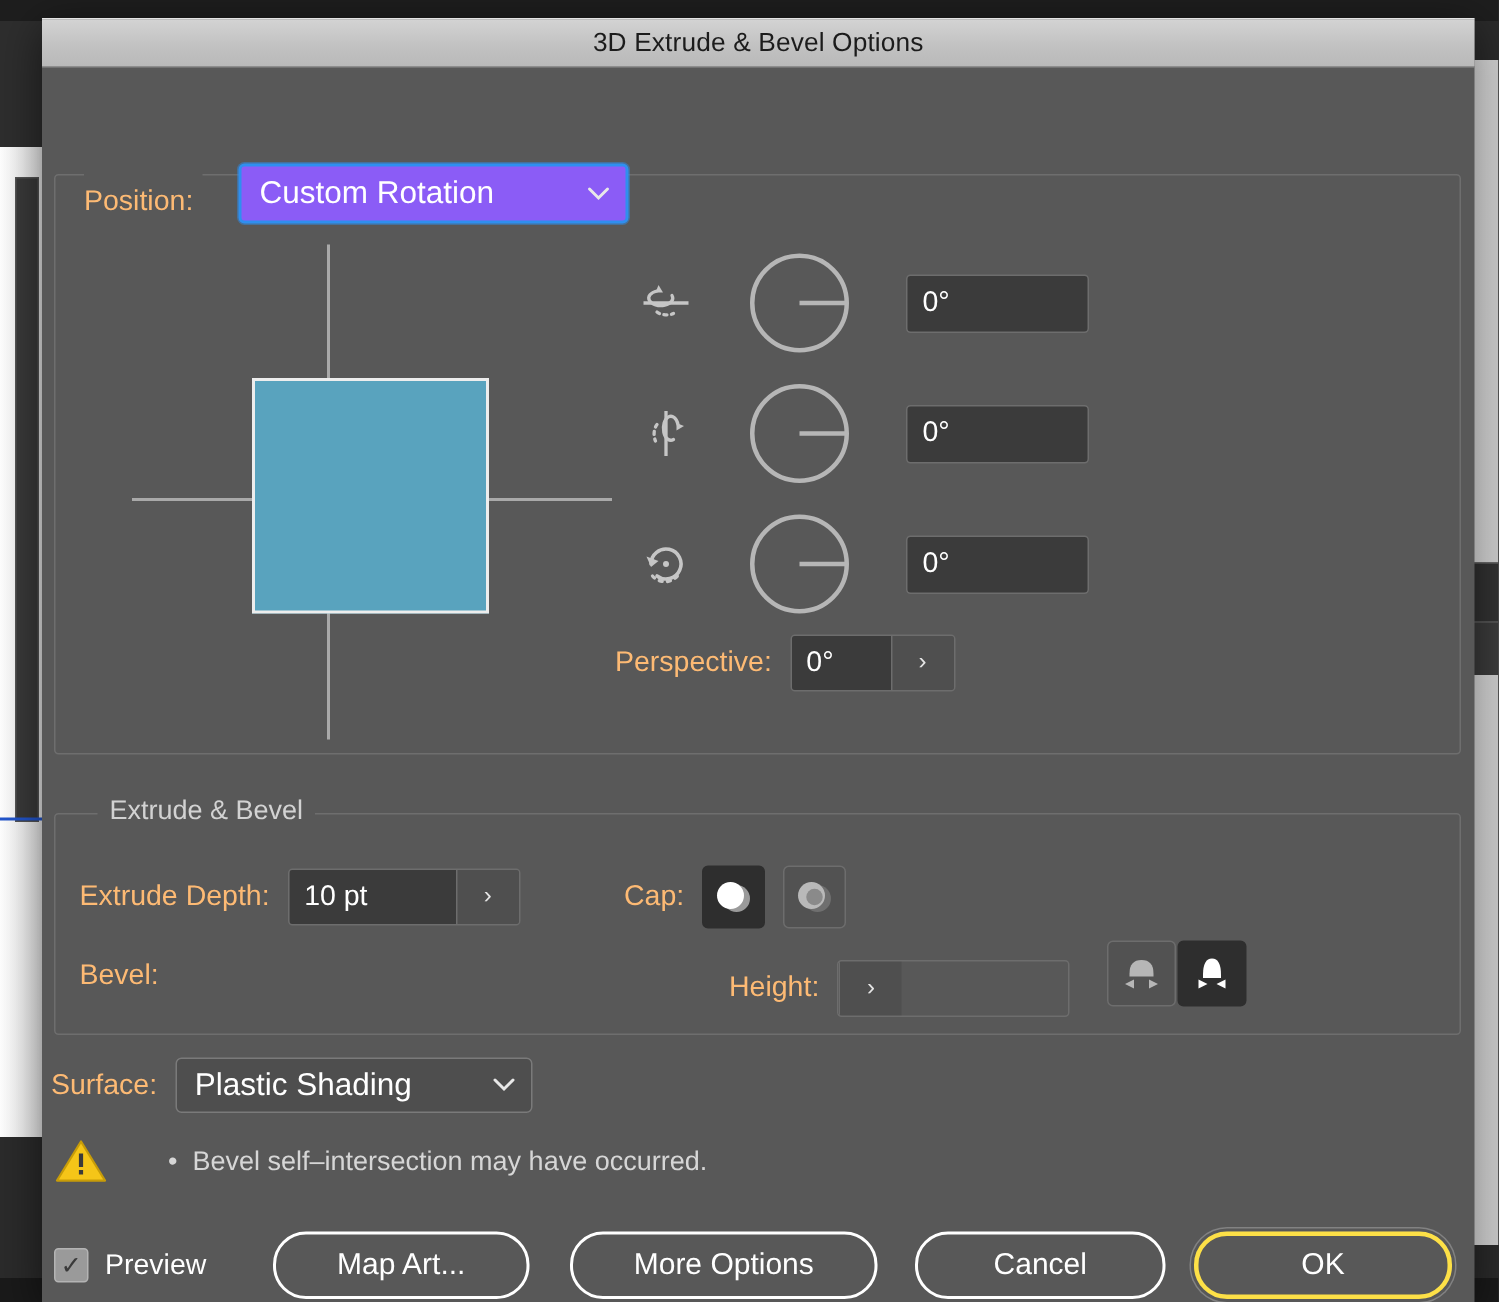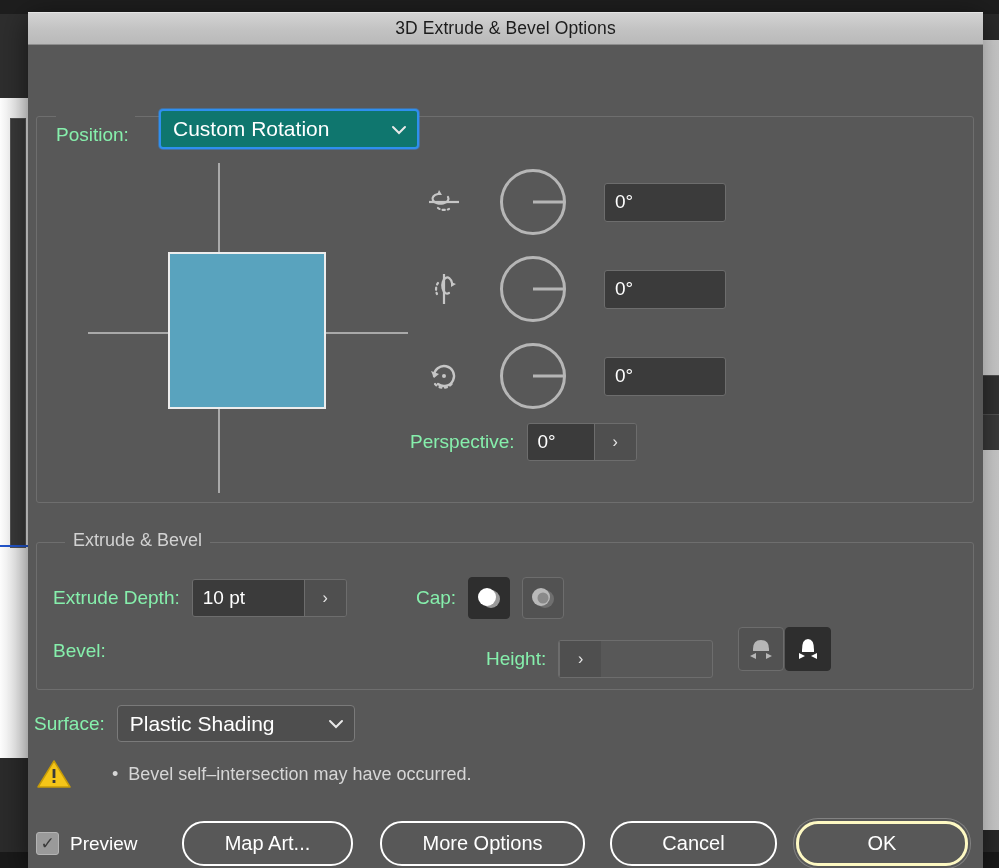--- a/index.html
+++ b/index.html
@@ -78,21 +78,21 @@
     position: absolute;
     border: 1px solid #6e6e6e;
     border-radius: 3px;
   }
   .group-legend {
     position: absolute; top: -13px; left: 16px;
     background: #585858; padding: 0 8px;
     color: #d2d2d2; font-size: 18px; margin-left: 12px;
   }
 
-  .lbl { color: #86efac; font-size: 19px; white-space: nowrap; }
+  .lbl { color: #fdba74; font-size: 19px; white-space: nowrap; }
 
   
   .field {
     background: #3b3b3b; border: 1px solid #6d6d6d; border-radius: 3px;
     color: #ffffff; font-size: 19px;
     display: flex; align-items: center; padding-left: 10px;
   }
   .stepper-wrap {
     display: flex; align-items: stretch;
     border: 1px solid #6d6d6d; border-radius: 3px; overflow: hidden;
@@ -104,21 +104,21 @@
     color: #e6e6e6; font-size: 16px;
   }
 
   
   .dropdown {
     background: #4e4e4e; border: 1px solid #7a7a7a; border-radius: 4px;
     display: flex; align-items: center; justify-content: space-between;
     color: #ffffff; font-size: 21px; padding: 0 10px 0 12px;
   }
   .dropdown.focused {
-    border: 2px solid #2f8fef; background: #0f766e;
+    border: 2px solid #2f8fef; background: #8b5cf6;
     box-shadow: 0 0 0 1px rgba(47,143,239,.45);
   }
   .chev { font-size: 15px; color: #e8e8e8; margin-left: 14px; }
 
   
   .preview-pane { position: absolute; }
   .axis-v { position: absolute; width: 2px; background: #a9a9a9; }
   .axis-h { position: absolute; height: 2px; background: #a9a9a9; }
   .shape {
     position: absolute; background: #59a3be; border: 2px solid #ededed;
@@ -144,21 +144,21 @@
   .icon-btn.active { background: #2e2e2e; border-color: #2e2e2e; }
 
   
   .btn {
     border: 2px solid #ffffff; border-radius: 22px;
     background: transparent; color: #ffffff;
     font-size: 20px; display: flex; align-items: center; justify-content: center;
     height: 45px;
   }
   .btn.default {
-    border: 3px solid #fef9c3;
+    border: 3px solid #fde047;
     box-shadow: 0 0 0 2px #585858, 0 0 0 3px rgba(255,255,255,.25);
   }
 
   .checkbox {
     width: 23px; height: 23px; background: #9a9a9a;
     border: 1px solid #b4b4b4; border-radius: 3px;
     display: flex; align-items: center; justify-content: center;
     color: #3a3a3a; font-size: 17px; line-height: 1;
   }
 

